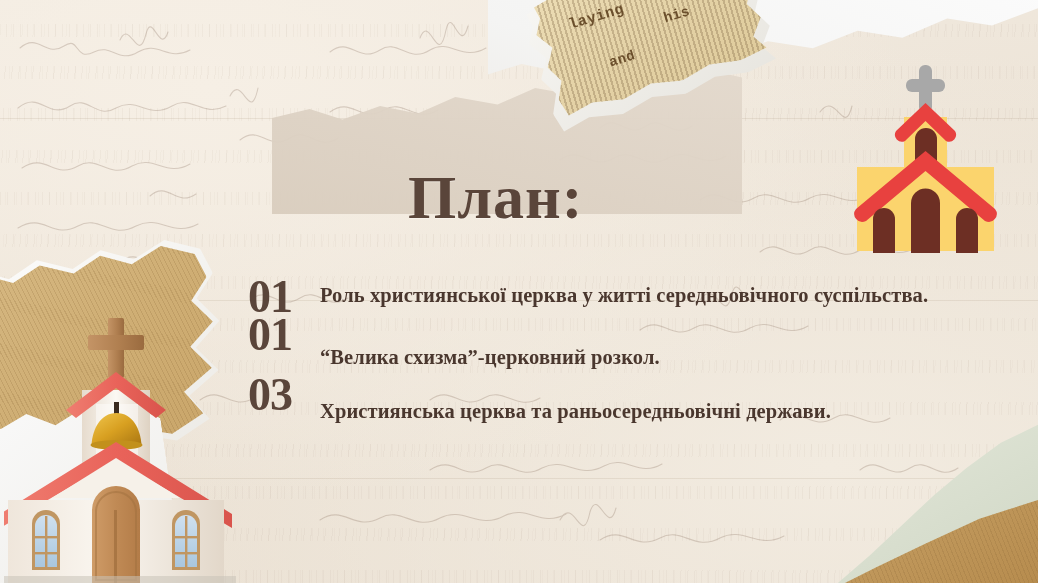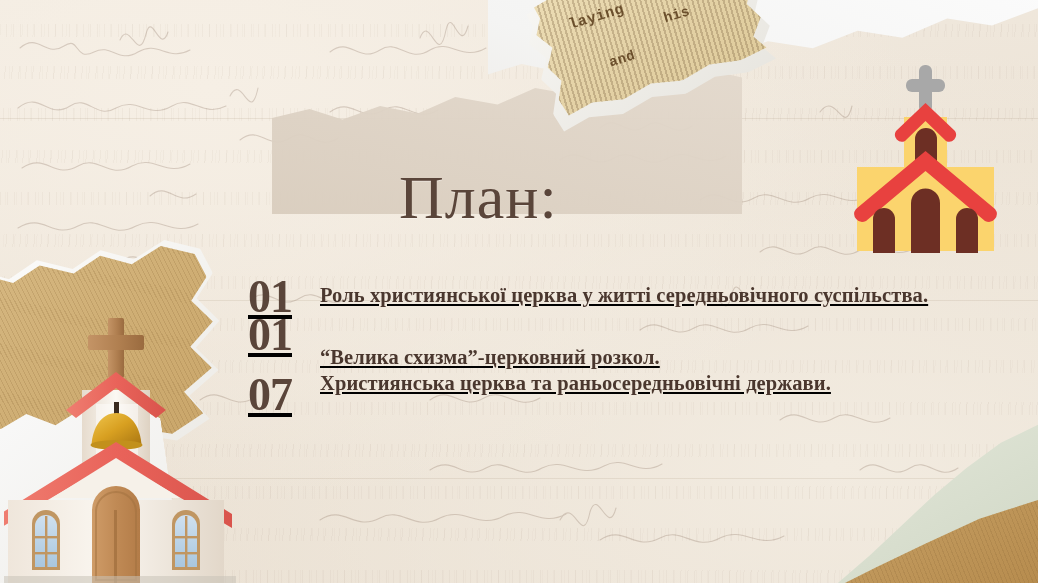--- a/index.html
+++ b/index.html
@@ -99,49 +99,49 @@
   .torn-kraft-br{
     right:-6px;bottom:-8px;width:215px;height:108px;
     background:
       repeating-linear-gradient(68deg, rgba(135,100,52,.20) 0 1px, rgba(135,100,52,0) 1px 4px),
       linear-gradient(150deg,#c9a36a 0%,#bd9457 60%,#b68b4d 100%);
     clip-path:polygon(100% 14%,100% 100%,0% 100%,22% 78%,45% 56%,70% 33%);
   }
 
   
   .title{
-    position:absolute;left:399px;top:166px;
+    position:absolute;left:408px;top:166px;
     font-family:"Liberation Serif", serif;
-    font-weight:normal;font-size:62px;line-height:1;
+    font-weight:bold;font-size:62px;line-height:1;
     color:#5a453a;letter-spacing:1px;
     text-shadow:0 1px 0 rgba(255,255,255,.35);
   }
 
   
-  .plan-list{position:absolute;left:248px;top:268px;width:700px;text-decoration:underline;}
+  .plan-list{position:absolute;left:248px;top:268px;width:700px;}
   .plan-row{position:relative;display:flex;align-items:flex-start;}
   .plan-row + .plan-row{margin-top:-4px;}
   .num{
     font-family:"Liberation Serif", serif;
     font-weight:bold;font-size:46px;line-height:1;
     color:#5a453a;width:72px;flex:0 0 72px;
     letter-spacing:-1px;
   }
   .row-1 .num{margin-top:6px;}
   .row-2 .num{margin-top:-4px;}
   .row-3 .num{margin-top:4px;}
   .txt{
     font-family:"Liberation Serif", serif;
     font-weight:bold;font-size:20.5px;line-height:1.47;
     color:#4a372e;letter-spacing:.1px;
     max-width:630px;
   }
   .row-1 .txt{margin-top:12px;}
   .row-2 .txt{margin-top:26px;}
-  .row-3 .txt{margin-top:0;}
+  .row-3 .txt{margin-top:28px;}
 
   
   .church-flat{position:absolute;left:843px;top:63px;width:165px;height:190px;}
 
   
   .church-3d{position:absolute;left:4px;top:318px;width:232px;height:265px;}
 </style>
 </head>
 <body>
 
@@ -315,18 +315,18 @@
       <div class="num">01</div>
       <div class="txt">Роль християнської церква у житті середньовічного суспільства.</div>
     </div>
 
     <div class="plan-row row-2">
       <div class="num">01</div>
       <div class="txt">“Велика схизма”-церковний розкол.</div>
     </div>
 
     <div class="plan-row row-3">
-      <div class="num">07</div>
+      <div class="num">03</div>
       <div class="txt">Християнська церква та раньосередньовічні держави.</div>
     </div>
 
   </div>
 </div>
 
 </body></html>

